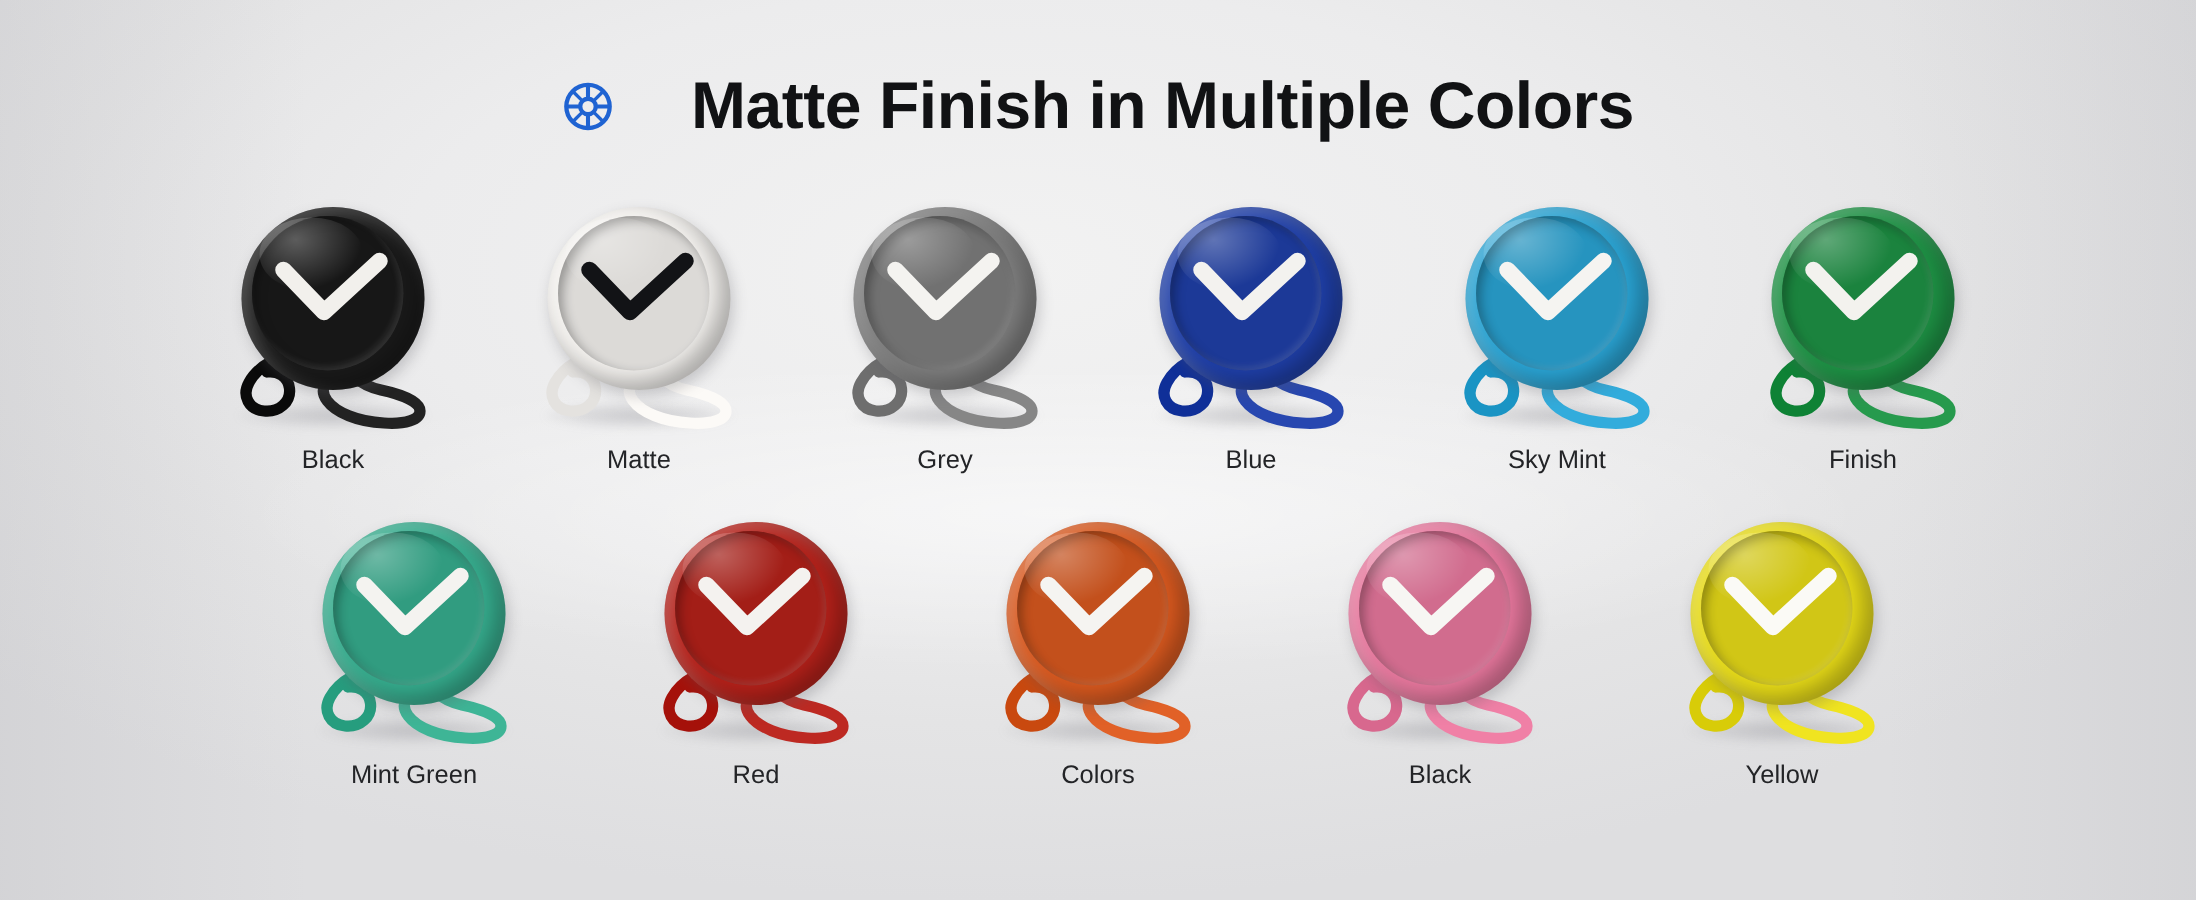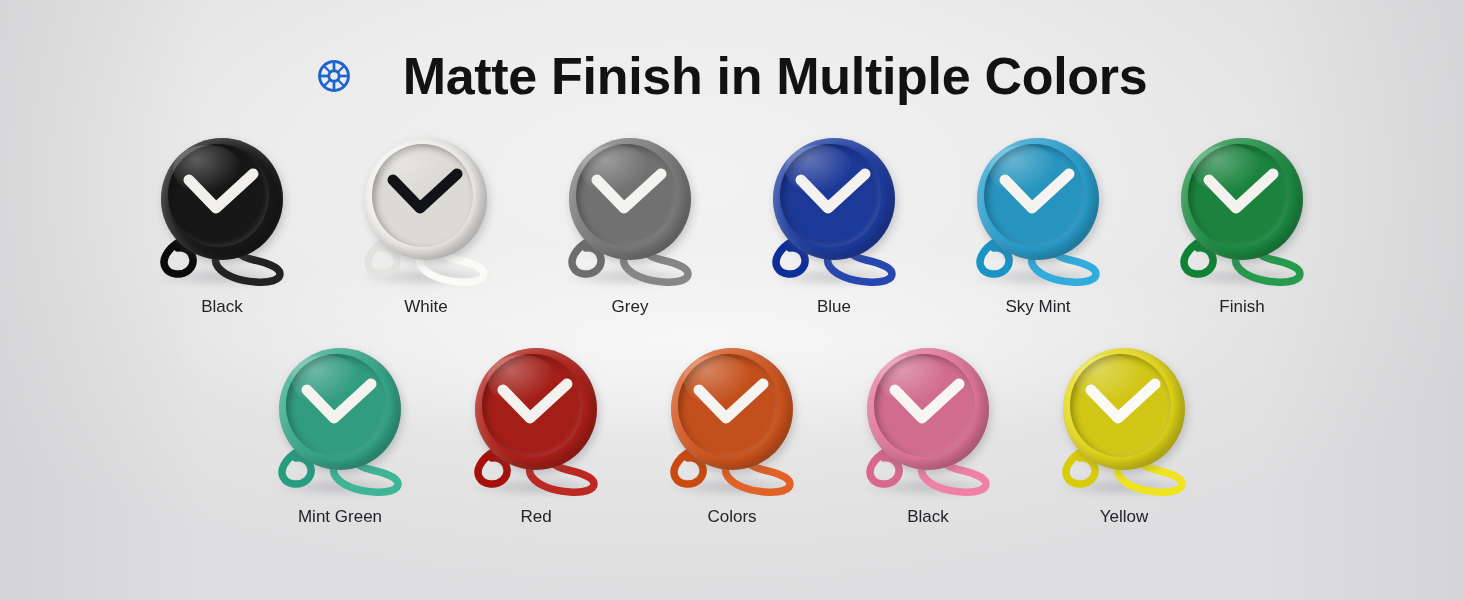--- a/index.html
+++ b/index.html
@@ -45,39 +45,39 @@
     top: 46px;
     left: 0; right: 0;
     display: flex;
     align-items: center;
     justify-content: center;
     gap: 14px;
     z-index: 5;
   }
   .heading-icon { width: 34px; height: 34px; display: block; flex: 0 0 auto; }
   .heading-text {
-    font-size: 52px;
+    font-size: 44px;
     font-weight: bold;
     color: #111214;
     letter-spacing: -0.3px;
     white-space: nowrap;
     font-family: "Liberation Sans", sans-serif;
     margin-left: 38px;
   }
 
   
   .row {
     position: absolute;
     display: flex;
     justify-content: center;
     align-items: flex-end;
     z-index: 3;
   }
   .row-1 { top: 138px; left: 0; right: 0; gap: 52px; }
-  .row-2 { top: 348px; left: 0; right: 0; gap: 44px; }
+  .row-2 { top: 348px; left: 0; right: 0; gap: 76px; }
 
   .swatch {
     width: 152px;
     display: flex;
     flex-direction: column;
     align-items: center;
   }
 
   
   .clock {
@@ -243,21 +243,21 @@
         <div class="body"></div>
         <div class="face"></div>
         <div class="sheen"></div>
         <div class="hands">
           <svg viewBox="0 0 122 122">
             <path class="hand-path" d="M28 42 L55 70 L92 36" fill="none" stroke="#121316" stroke-width="11" stroke-linecap="round" stroke-linejoin="round"></path>
           </svg>
         </div>
       </div>
     </div>
-    <div class="caption">White</div>
+    <div class="caption">Matte</div>
   </div>
 
   <div class="swatch">
     <div class="clock">
       <div class="shadow"></div>
       <div class="stand">
         <svg viewBox="0 0 140 58" preserveAspectRatio="none">
           <path class="stand-left" d="M52 4 C34 6 20 14 14 25 C9 34 14 43 24 44 C34 45 42 38 41 29 C40 21 33 17 26 18" fill="none" stroke="#6e6e6e" stroke-width="7.5" stroke-linecap="round"></path>
           <path class="stand-right" d="M74 4 C78 18 88 27 102 30 C116 33 128 38 128 44 C128 50 118 53 104 52 C86 51 72 45 66 37 C61 30 64 24 72 23" fill="none" stroke="#868686" stroke-width="7.5" stroke-linecap="round"></path>
         </svg>

